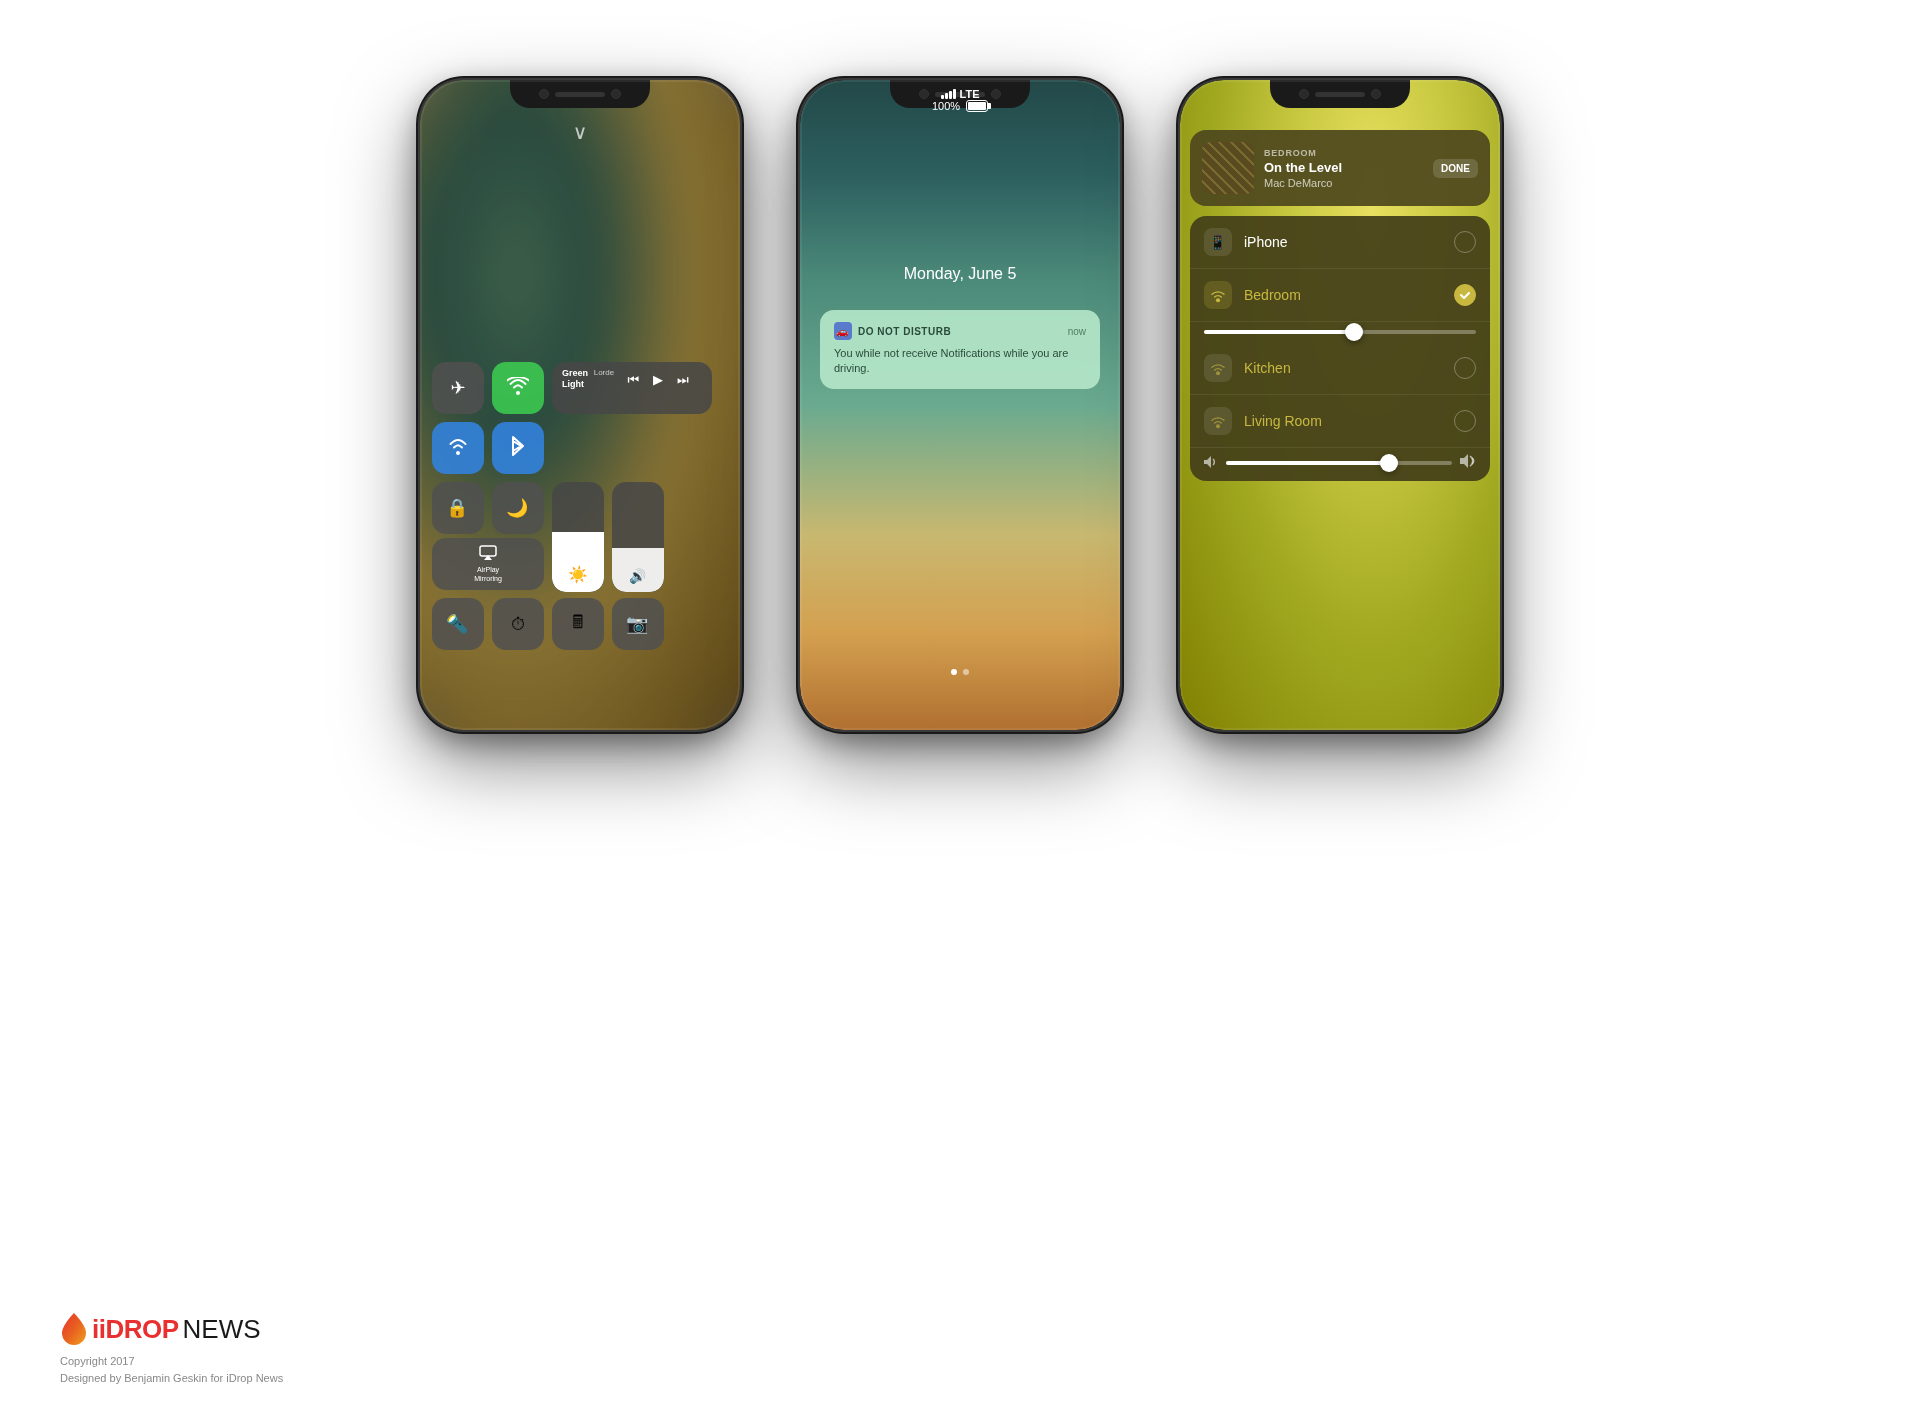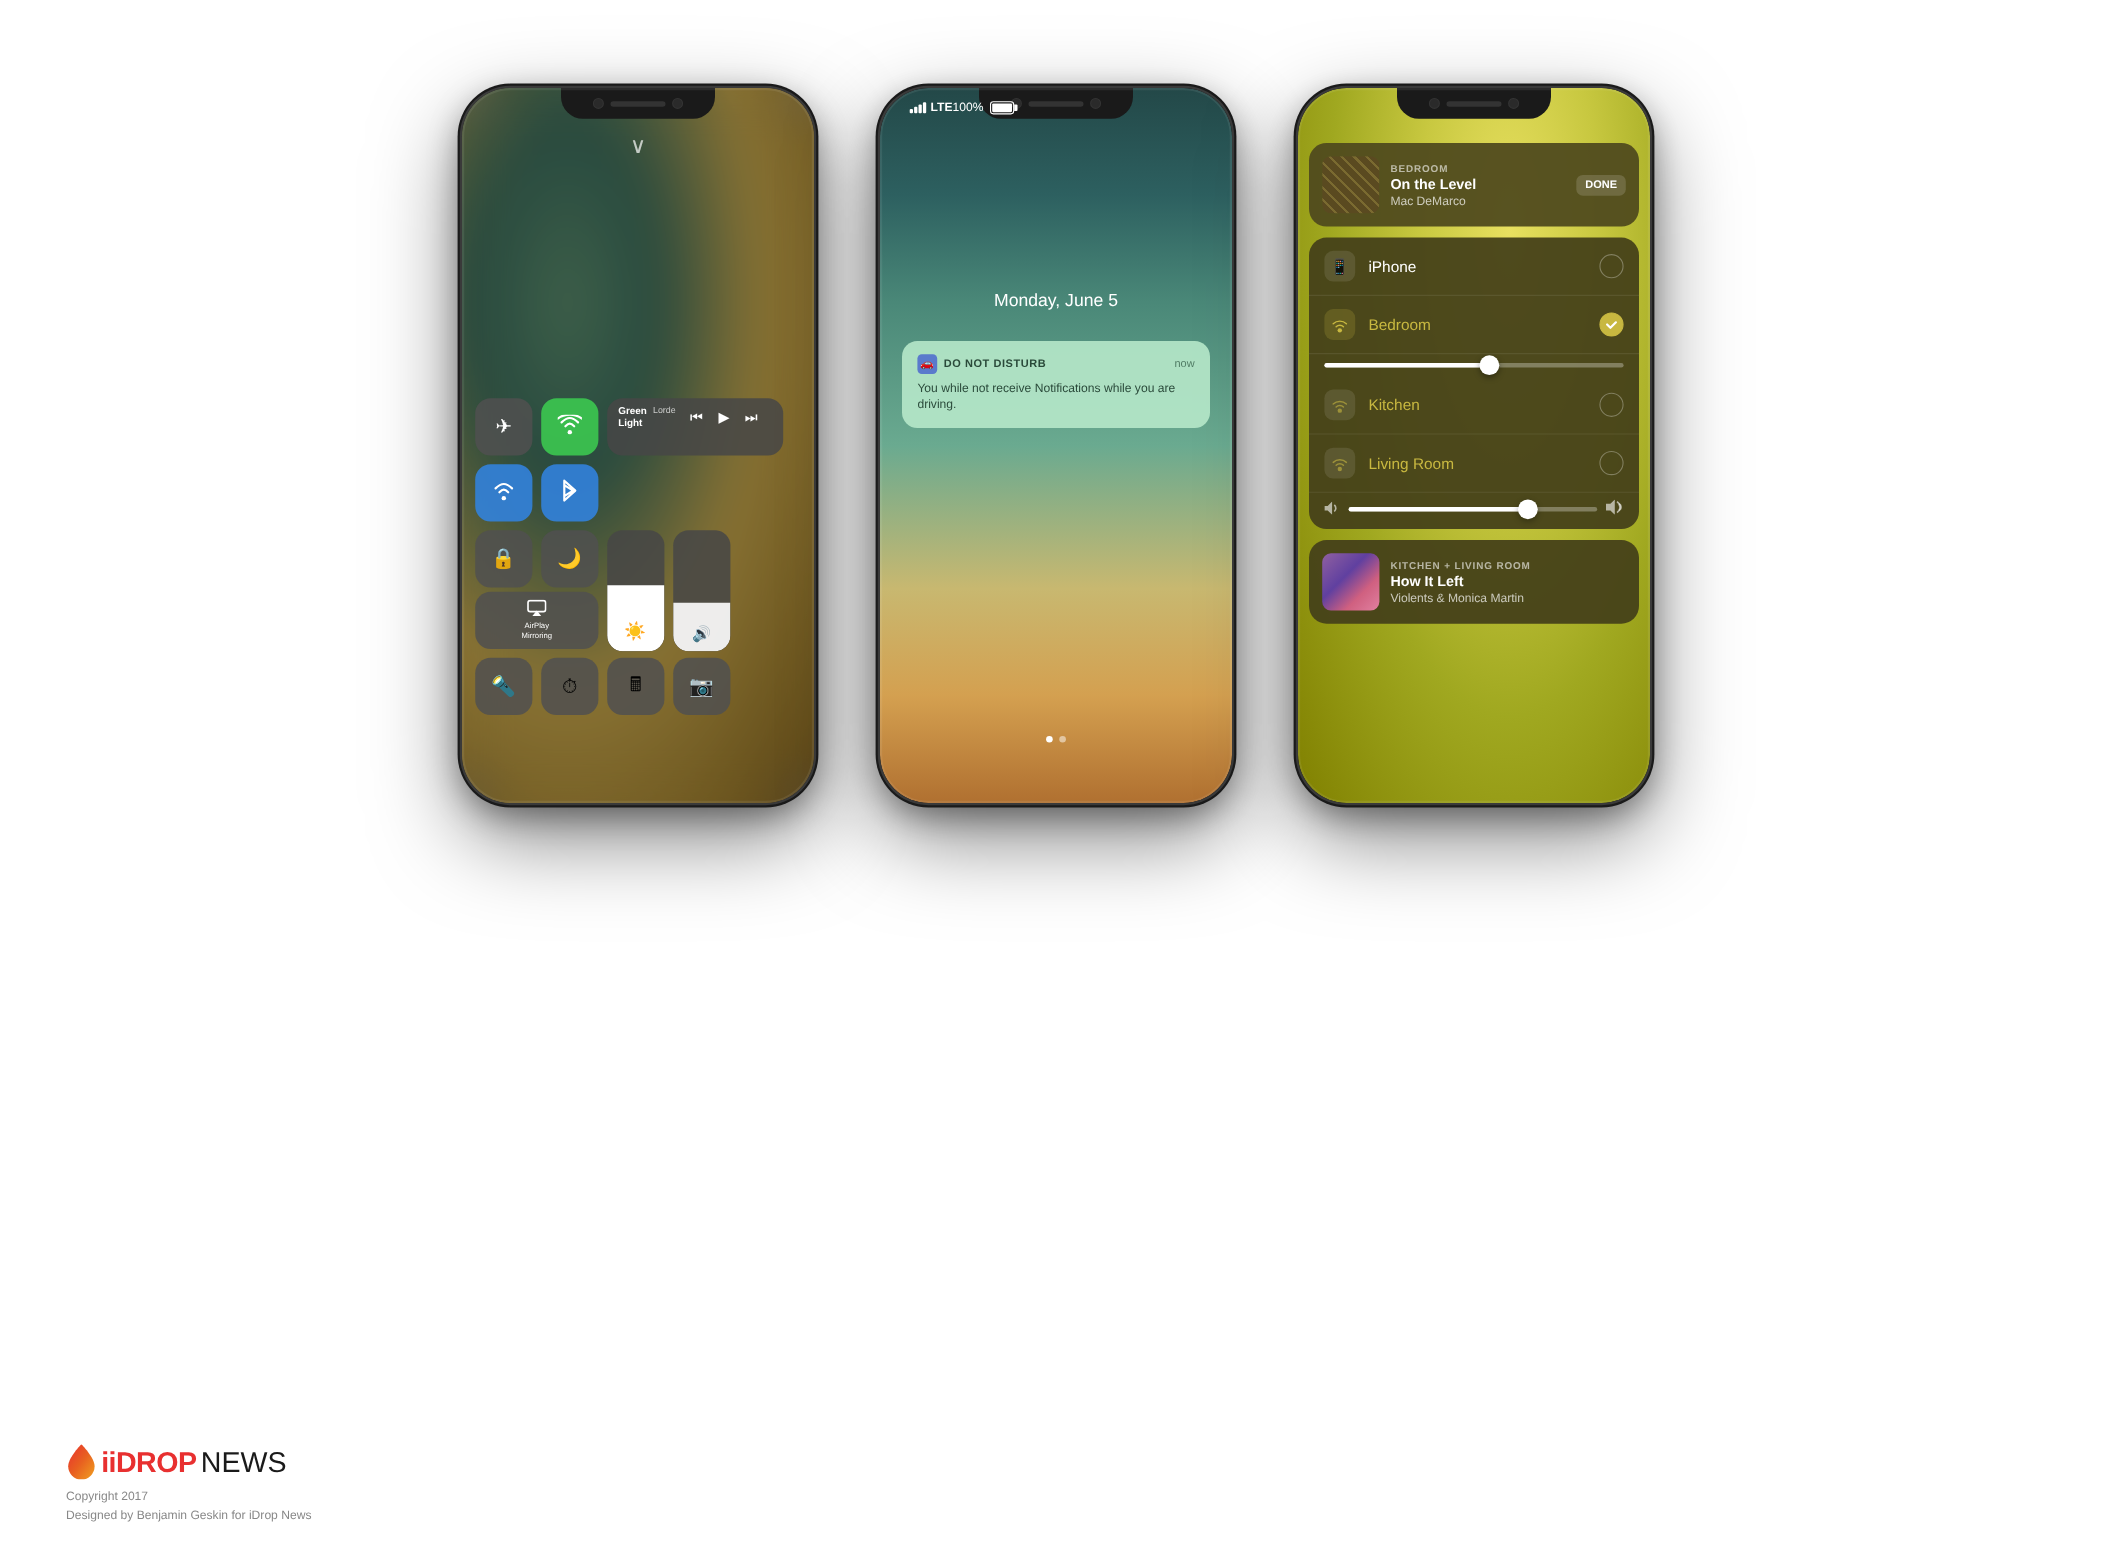--- a/index.html
+++ b/index.html
@@ -269,26 +269,28 @@
       color: white;
       font-size: 16px;
       font-weight: 400;
       z-index: 10;
     }
 
     
     .status-bar {
       position: absolute;
       top: 8px;
-      left: 11px; right: 0;
+      left: 0; right: 0;
       height: 20px;
       display: flex;
       align-items: center;
+      justify-content: space-between;
       padding: 0 16px;
       z-index: 60;
+      flex-direction: column;
     }
 
     .status-left {
       font-size: 11px;
       color: white;
       font-weight: 500;
       display: flex;
       gap: 4px;
       align-items: center;
     }
@@ -950,28 +952,20 @@
             <span class="vol-icon">
               <svg width="16" height="14" viewBox="0 0 16 14" fill="rgba(255,255,255,0.6)">
                 <polygon points="0,4 0,10 4,10 8,14 8,0 4,4"></polygon>
                 <path d="M10 2a6 6 0 010 10" stroke="rgba(255,255,255,0.6)" stroke-width="1.5" fill="none"></path>
                 <path d="M12 4a3.5 3.5 0 010 6" stroke="rgba(255,255,255,0.6)" stroke-width="1.5" fill="none"></path>
               </svg>
             </span>
           </div>
         </div>
 
-        <div class="np2-card">
-          <div class="np2-album"></div>
-          <div class="np-info">
-            <div class="np2-room">KITCHEN + LIVING ROOM</div>
-            <div class="np2-title">How It Left</div>
-            <div class="np2-artist">Violents &amp; Monica Martin</div>
-          </div>
-        </div>
 
       </div>
     </div>
   </div>
 
 </div>
 
 <div class="footer">
   <div class="logo-container">
 

